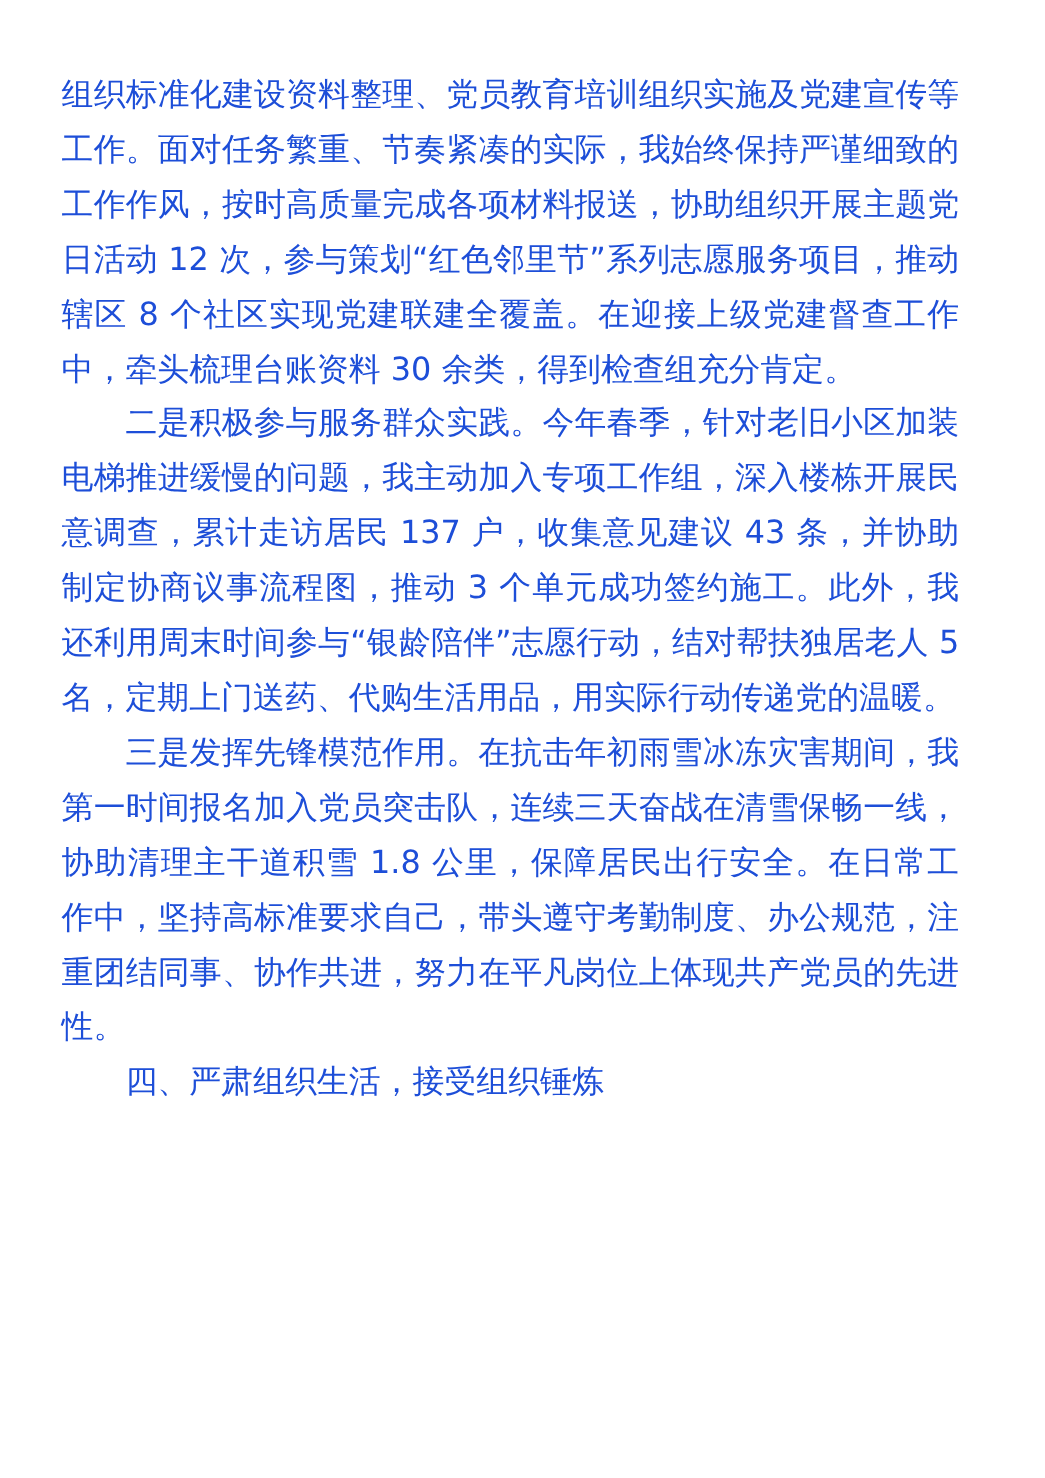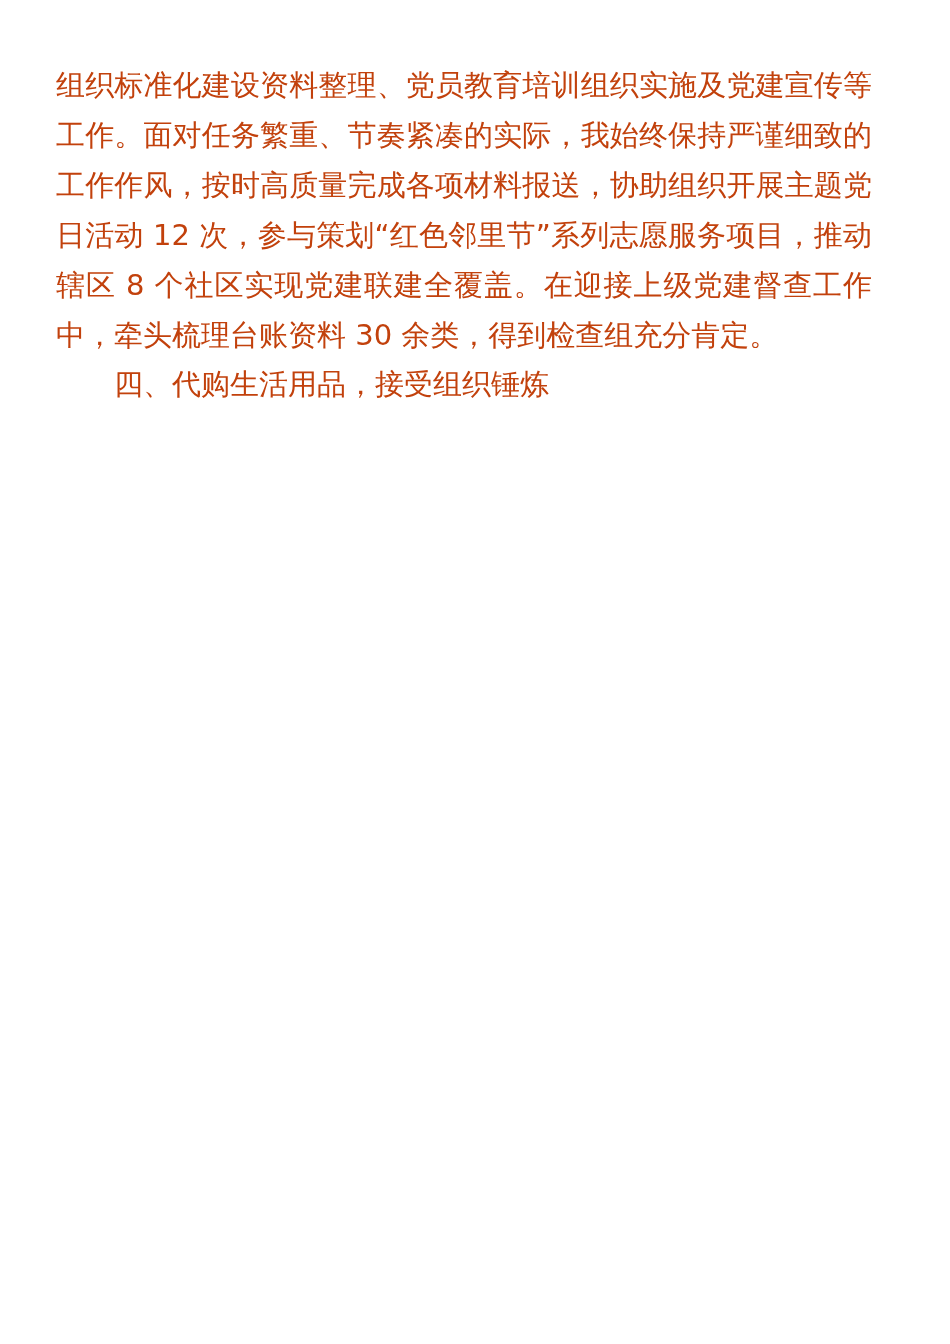--- a/index.html
+++ b/index.html
@@ -15,32 +15,34 @@
     background: #ffffff;
     padding: 61px 78px 0 56px;
     overflow: hidden;
   }
   .para {
     margin: 0;
     padding: 0;
     font-family: "DejaVu Sans", "Liberation Sans", sans-serif;
     font-size: 29px;
     line-height: 49.9px;
-    color: #c2410c;
+    color: #1d4ed8;
     text-align: justify;
     text-justify: inter-ideograph;
     word-break: break-all;
     font-weight: 400;
   }
   .indent {
     text-indent: 58px;
   }
   .heading {
     font-weight: 400;
   }
 </style>
 </head>
 <body>
 
 <div class="page">
   <p class="para">组织标准化建设资料整理、党员教育培训组织实施及党建宣传等工作。面对任务繁重、节奏紧凑的实际，我始终保持严谨细致的工作作风，按时高质量完成各项材料报送，协助组织开展主题党日活动 12 次，参与策划“红色邻里节”系列志愿服务项目，推动辖区 8 个社区实现党建联建全覆盖。在迎接上级党建督查工作中，牵头梳理台账资料 30 余类，得到检查组充分肯定。</p>
-  <p class="para indent heading">四、代购生活用品，接受组织锤炼</p>
+  <p class="para indent">二是积极参与服务群众实践。今年春季，针对老旧小区加装电梯推进缓慢的问题，我主动加入专项工作组，深入楼栋开展民意调查，累计走访居民 137 户，收集意见建议 43 条，并协助制定协商议事流程图，推动 3 个单元成功签约施工。此外，我还利用周末时间参与“银龄陪伴”志愿行动，结对帮扶独居老人 5 名，定期上门送药、代购生活用品，用实际行动传递党的温暖。</p>
+  <p class="para indent">三是发挥先锋模范作用。在抗击年初雨雪冰冻灾害期间，我第一时间报名加入党员突击队，连续三天奋战在清雪保畅一线，协助清理主干道积雪 1.8 公里，保障居民出行安全。在日常工作中，坚持高标准要求自己，带头遵守考勤制度、办公规范，注重团结同事、协作共进，努力在平凡岗位上体现共产党员的先进性。</p>
+  <p class="para indent heading">四、严肃组织生活，接受组织锤炼</p>
 </div>
 
 </body></html>

